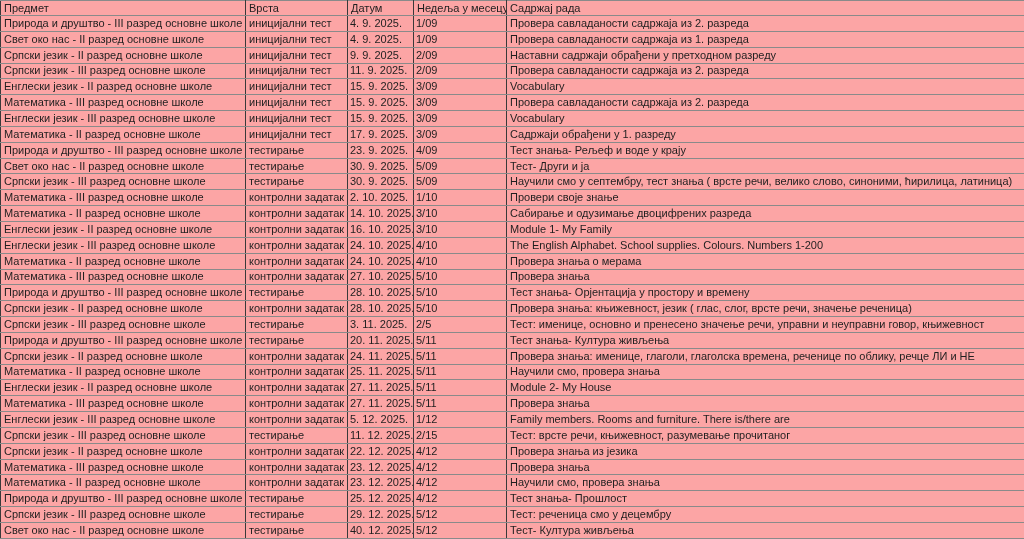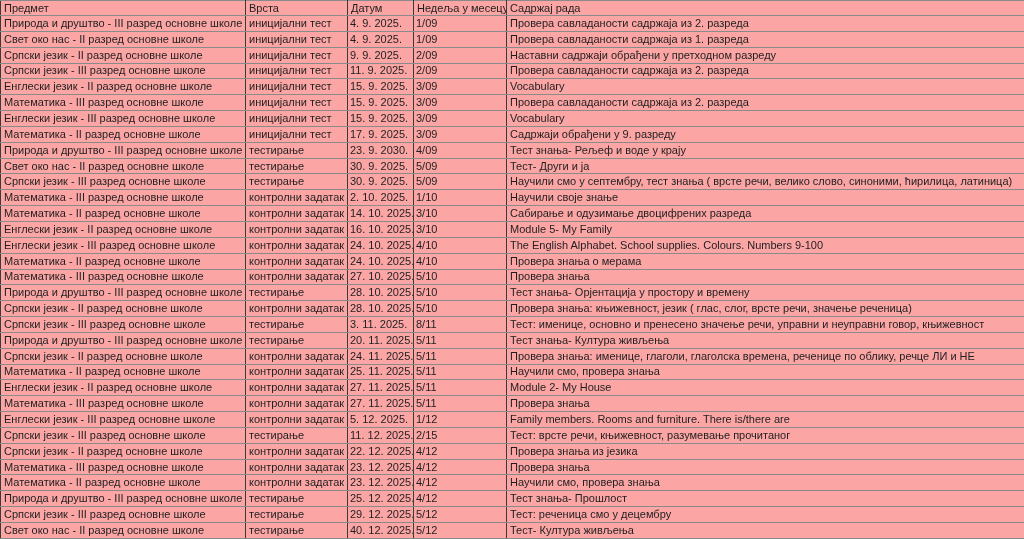--- a/index.html
+++ b/index.html
@@ -118,26 +118,26 @@
           <td class="c-type">иницијални тест</td>
           <td class="c-date">15. 9. 2025.</td>
           <td class="c-week">3/09</td>
           <td class="c-content">Vocabulary</td>
         </tr>
         <tr>
           <td class="c-subject">Математика - II разред основне школе</td>
           <td class="c-type">иницијални тест</td>
           <td class="c-date">17. 9. 2025.</td>
           <td class="c-week">3/09</td>
-          <td class="c-content">Садржаји обрађени у 9. разреду</td>
-        </tr>
-        <tr>
-          <td class="c-subject">Природа и друштво - III разред основне школе</td>
-          <td class="c-type">тестирање</td>
-          <td class="c-date">23. 9. 2030.</td>
+          <td class="c-content">Садржаји обрађени у 1. разреду</td>
+        </tr>
+        <tr>
+          <td class="c-subject">Природа и друштво - III разред основне школе</td>
+          <td class="c-type">тестирање</td>
+          <td class="c-date">23. 9. 2025.</td>
           <td class="c-week">4/09</td>
           <td class="c-content">Тест знања- Рељеф и воде у крају</td>
         </tr>
         <tr>
           <td class="c-subject">Свет око нас - II разред основне школе</td>
           <td class="c-type">тестирање</td>
           <td class="c-date">30. 9. 2025.</td>
           <td class="c-week">5/09</td>
           <td class="c-content">Тест- Други и ја</td>
         </tr>
@@ -146,42 +146,42 @@
           <td class="c-type">тестирање</td>
           <td class="c-date">30. 9. 2025.</td>
           <td class="c-week">5/09</td>
           <td class="c-content">Научили смо у септембру, тест знања ( врсте речи, велико слово, синоними, ћирилица, латиница)</td>
         </tr>
         <tr>
           <td class="c-subject">Математика - III разред основне школе</td>
           <td class="c-type">контролни задатак</td>
           <td class="c-date">2. 10. 2025.</td>
           <td class="c-week">1/10</td>
-          <td class="c-content">Научили своје знање</td>
+          <td class="c-content">Провери своје знање</td>
         </tr>
         <tr>
           <td class="c-subject">Математика - II разред основне школе</td>
           <td class="c-type">контролни задатак</td>
           <td class="c-date">14. 10. 2025.</td>
           <td class="c-week">3/10</td>
           <td class="c-content">Сабирање и одузимање двоцифрених разреда</td>
         </tr>
         <tr>
           <td class="c-subject">Енглески језик - II разред основне школе</td>
           <td class="c-type">контролни задатак</td>
           <td class="c-date">16. 10. 2025.</td>
           <td class="c-week">3/10</td>
-          <td class="c-content">Module 5- My Family</td>
+          <td class="c-content">Module 1- My Family</td>
         </tr>
         <tr>
           <td class="c-subject">Енглески језик - III разред основне школе</td>
           <td class="c-type">контролни задатак</td>
           <td class="c-date">24. 10. 2025.</td>
           <td class="c-week">4/10</td>
-          <td class="c-content">The English Alphabet. School supplies. Colours. Numbers 9-100</td>
+          <td class="c-content">The English Alphabet. School supplies. Colours. Numbers 1-200</td>
         </tr>
         <tr>
           <td class="c-subject">Математика - II разред основне школе</td>
           <td class="c-type">контролни задатак</td>
           <td class="c-date">24. 10. 2025.</td>
           <td class="c-week">4/10</td>
           <td class="c-content">Провера знања о мерама</td>
         </tr>
         <tr>
           <td class="c-subject">Математика - III разред основне школе</td>
@@ -201,21 +201,21 @@
           <td class="c-subject">Српски језик - II разред основне школе</td>
           <td class="c-type">контролни задатак</td>
           <td class="c-date">28. 10. 2025.</td>
           <td class="c-week">5/10</td>
           <td class="c-content">Провера знања: књижевност, језик ( глас, слог, врсте речи, значење реченица)</td>
         </tr>
         <tr>
           <td class="c-subject">Српски језик - III разред основне школе</td>
           <td class="c-type">тестирање</td>
           <td class="c-date">3. 11. 2025.</td>
-          <td class="c-week">8/11</td>
+          <td class="c-week">2/5</td>
           <td class="c-content">Тест: именице, основно и пренесено значење речи, управни и неуправни говор, књижевност</td>
         </tr>
         <tr>
           <td class="c-subject">Природа и друштво - III разред основне школе</td>
           <td class="c-type">тестирање</td>
           <td class="c-date">20. 11. 2025.</td>
           <td class="c-week">5/11</td>
           <td class="c-content">Тест знања- Култура живљења</td>
         </tr>
         <tr>

